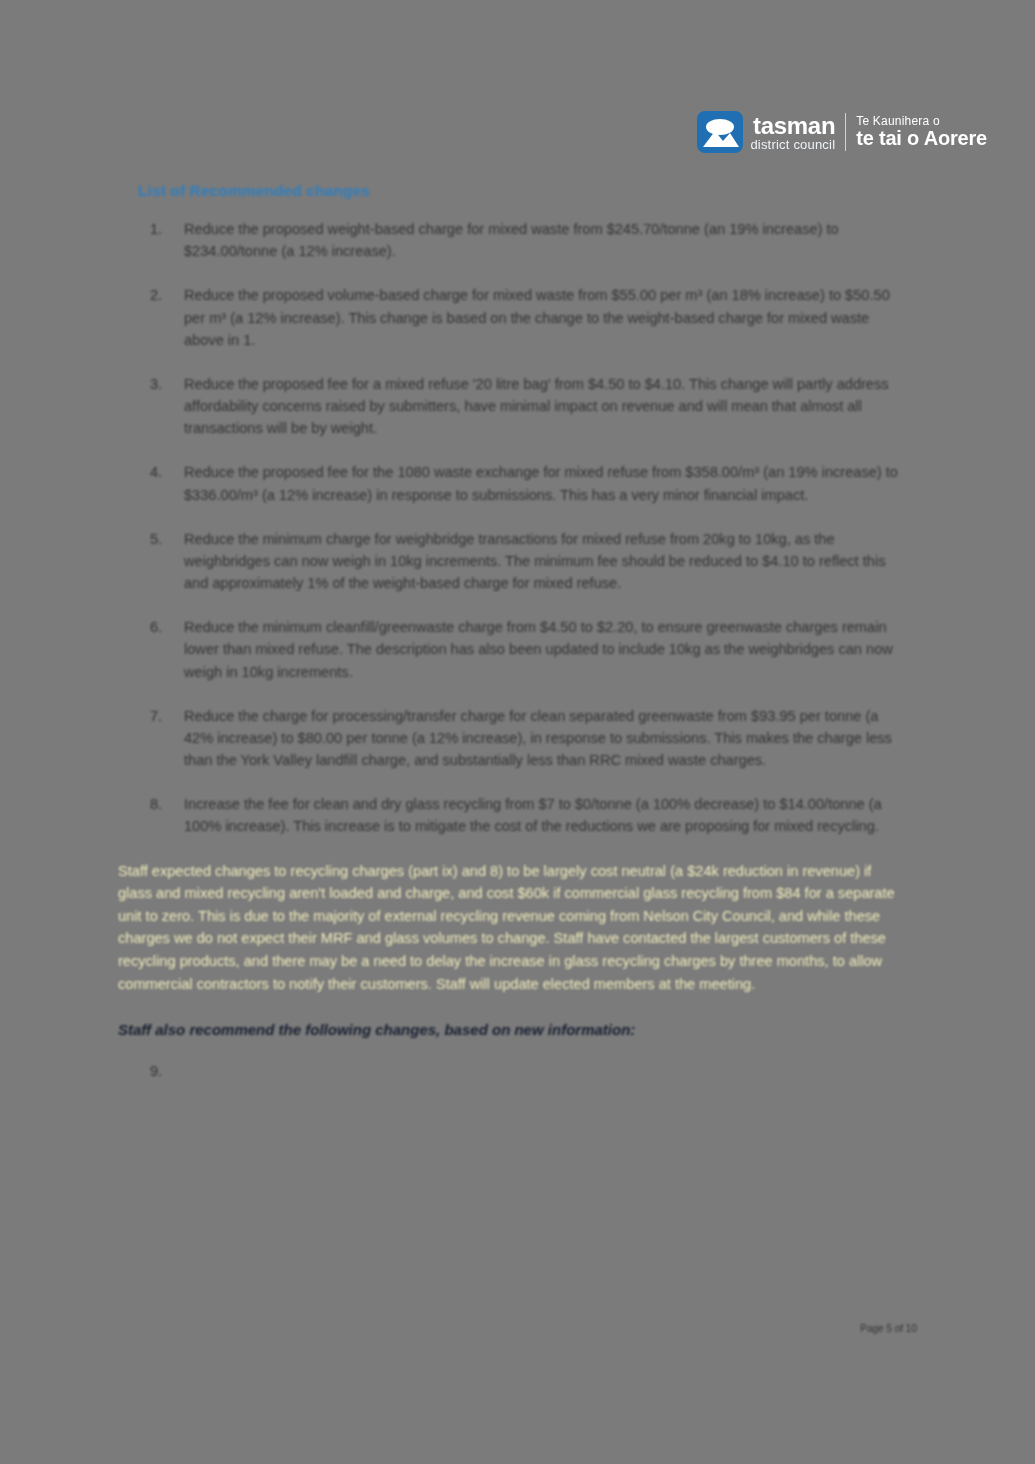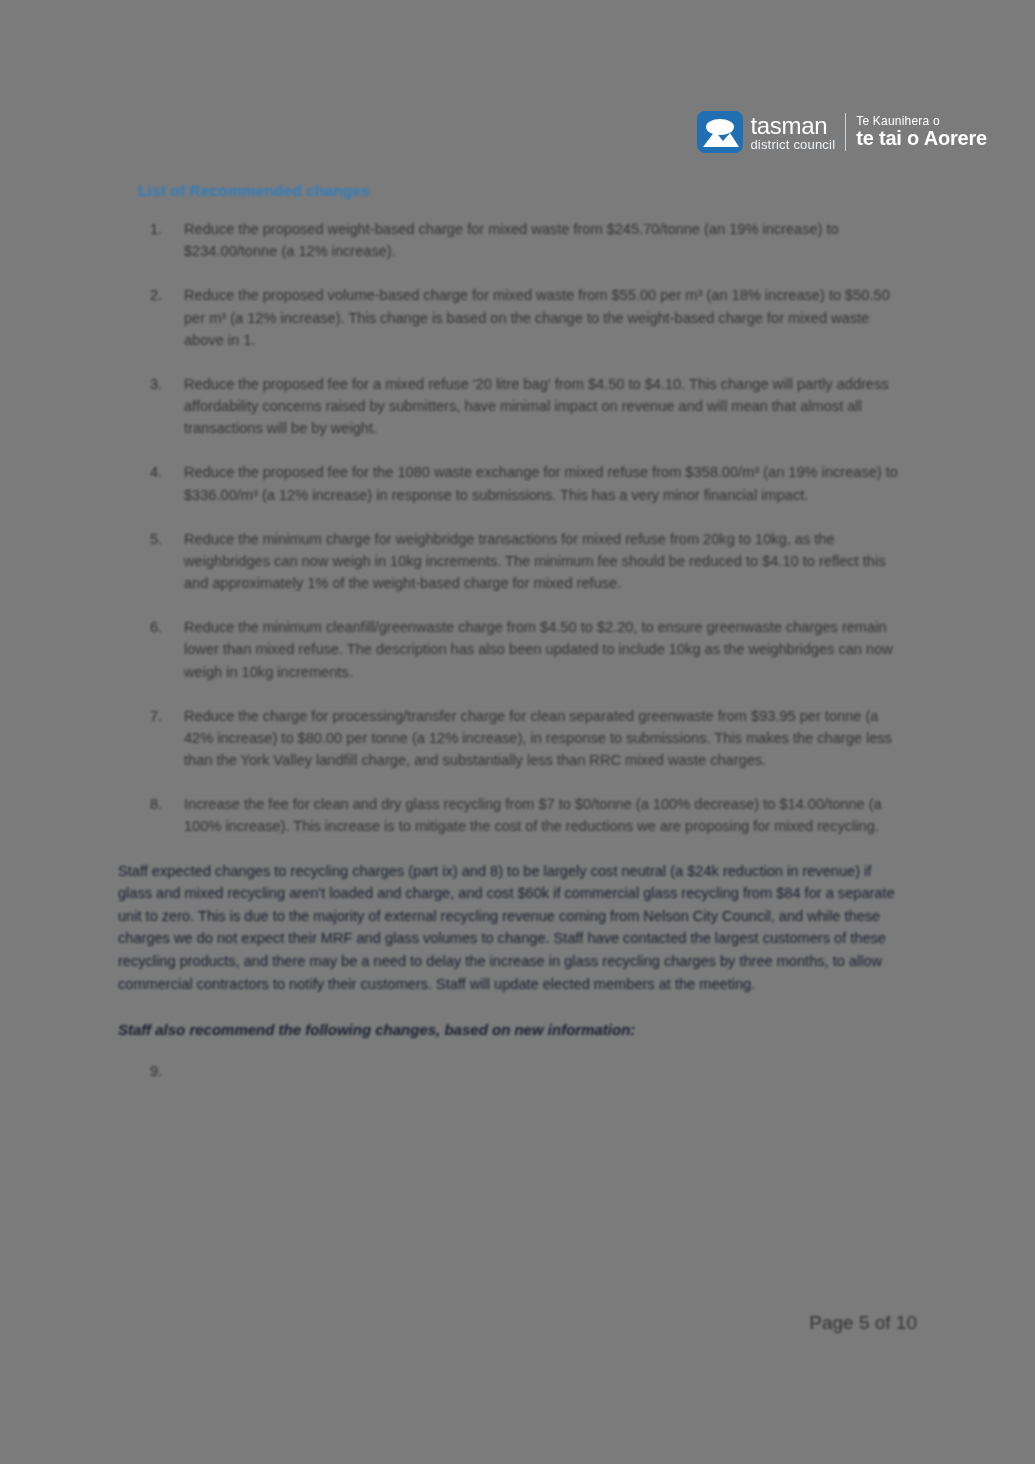--- a/index.html
+++ b/index.html
@@ -45,22 +45,23 @@
     flex: none;
   }
   .logo-mark svg { display: block; }
   .logo-text {
     margin-left: 7px;
     color: #ffffff;
     line-height: 1.0;
   }
   .logo-text .l1 {
     font-size: 24px;
-    font-weight: normal;
+    font-weight: bold;
     letter-spacing: -0.3px;
+    text-align: right;
   }
   .logo-text .l2 {
     font-size: 13px;
     letter-spacing: 0.2px;
     color: #eef3f7;
   }
   .logo-div {
     width: 1px;
     height: 38px;
     background: #c9d4dc;
@@ -112,33 +113,33 @@
     position: absolute;
     left: 32px;
     top: 0;
     width: 26px;
     text-align: left;
     color: #2d2d2d;
     font-size: 14.6px;
   }
 
   p.body {
-    color: #0f172a;
+    color: #fef9c3;
     font-size: 14.6px;
     line-height: 1.55;
     margin: 18px 0 0 0;
     text-align: left;
   }
 
   .footer {
     position: absolute;
     right: 118px;
     bottom: 130px;
     color: #2d2d2d;
-    font-size: 19px;
+    font-size: 10px;
     margin-top: 8px;
   }
 
   .blur {
     filter: blur(0.9px);
     opacity: 0.92;
   }
 </style>
 </head>
 <body>

